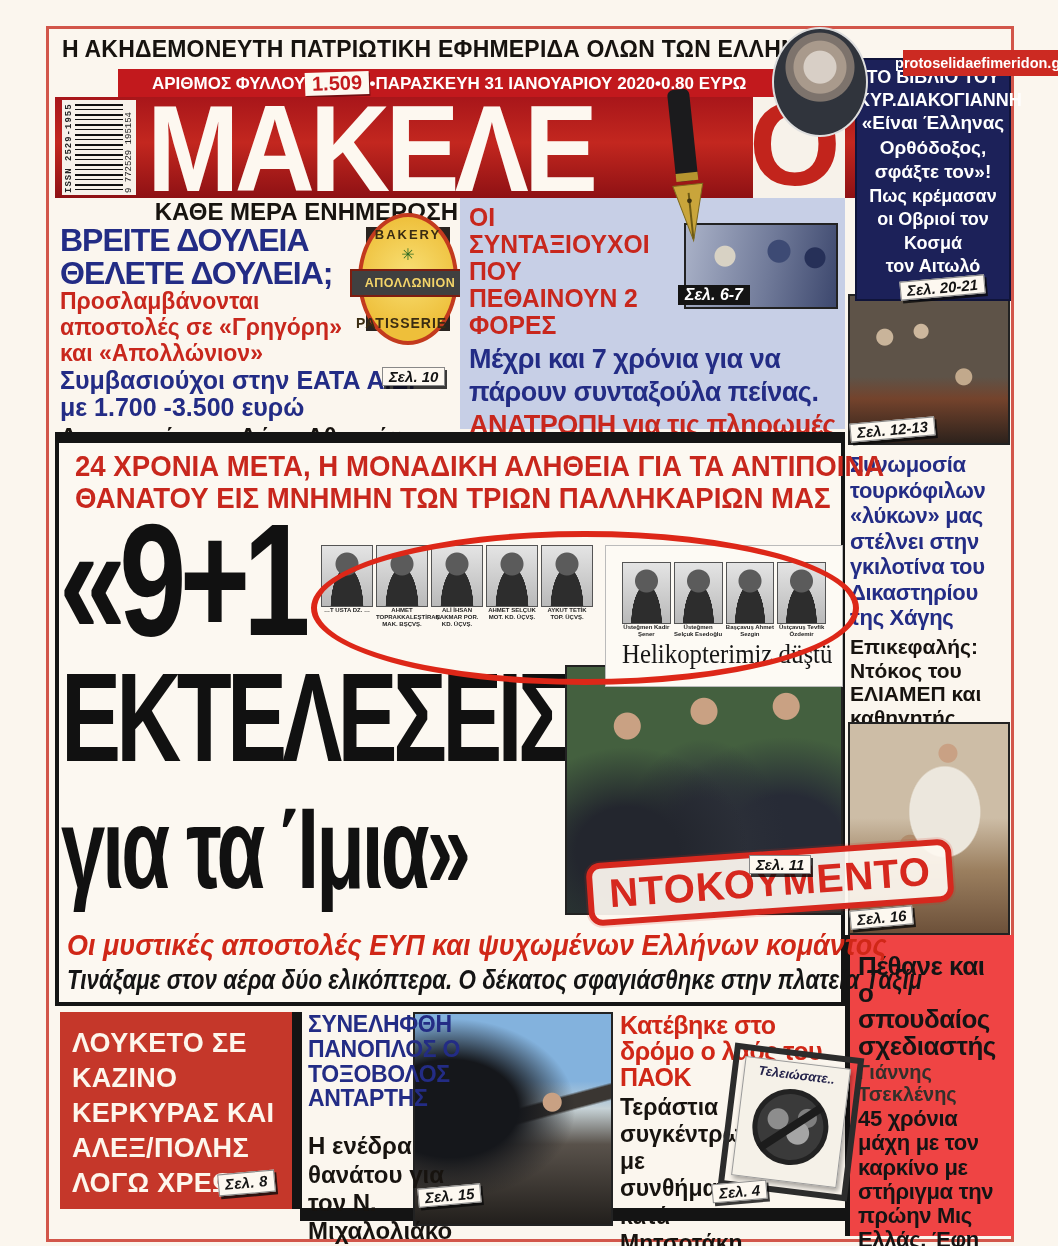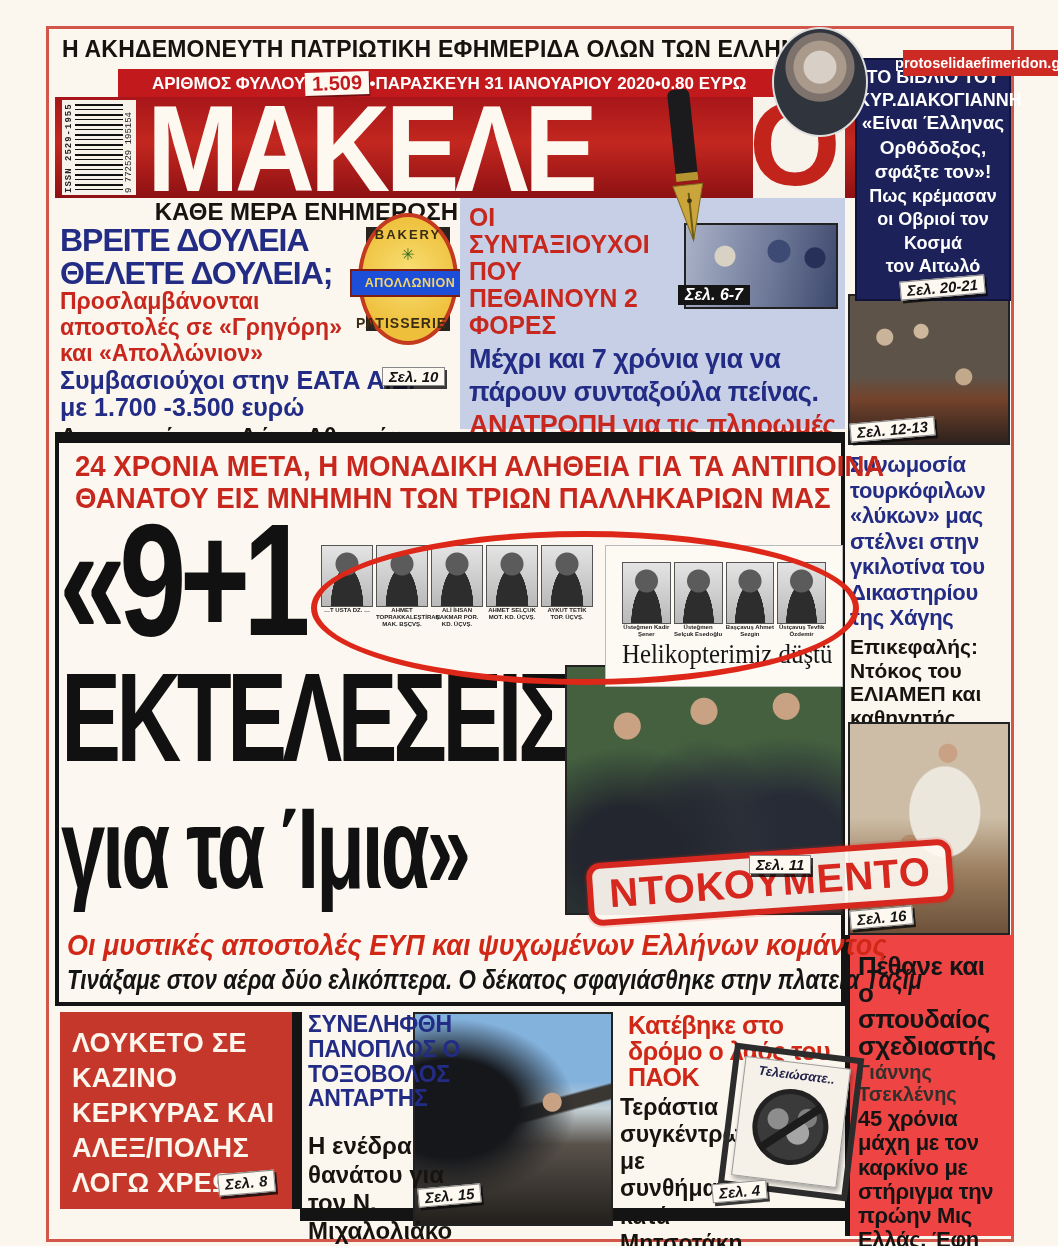--- a/index.html
+++ b/index.html
@@ -49,21 +49,21 @@
   .jobs-red{font-size:23px;font-weight:bold;color:#c8271d;line-height:1.12;}
   .jobs-blue{font-size:25px;font-weight:bold;color:#232c85;line-height:1.1;}
   .jobs-black{font-size:24px;font-weight:bold;color:#17130f;line-height:1.1;margin-top:2px;}
   .logo{position:absolute;left:296px;top:14px;width:104px;height:132px;}
   .logo .sq{position:absolute;left:10px;top:14px;width:84px;height:104px;background:#2a2420;}
   .logo .oval{position:absolute;left:2px;top:0;width:100px;height:132px;border-radius:50%;
               background:radial-gradient(circle at 50% 45%,#f8df74,#eebf3a 70%);border:4px solid #c33a1e;box-sizing:border-box;}
   .logo .arc-top{position:absolute;left:0;top:14px;width:104px;text-align:center;font-size:13px;font-weight:bold;color:#3a2c12;letter-spacing:2px;}
   .logo .arc-bot{position:absolute;left:0;bottom:14px;width:104px;text-align:left;font-size:14px;font-weight:bold;color:#3a2c12;letter-spacing:1px;}
   .logo .plant{position:absolute;left:0;top:32px;width:104px;text-align:center;font-size:16px;color:#2e6b22;}
-  .logo .ribbon{position:absolute;left:-6px;top:56px;width:116px;height:24px;background:#1d4ed8;border:2px solid #7e1d10;
+  .logo .ribbon{position:absolute;left:-6px;top:56px;width:116px;height:24px;background:#404040;border:2px solid #7e1d10;
                 color:#f3d469;font-size:12.5px;font-weight:bold;display:flex;align-items:center;justify-content:center;letter-spacing:.5px;}
 
   
   .pens{position:absolute;left:460px;top:197px;width:385px;height:232px;background:#c7cfe6;z-index:2;
         padding:7px 9px;box-sizing:border-box;}
   .pens-float{float:right;width:158px;height:106px;}
   .pens-photo{position:absolute;right:7px;top:26px;width:150px;height:82px;border:2px solid #222;
               background:radial-gradient(circle at 26% 38%,#d8d2c4 0 10px,transparent 11px),
                          radial-gradient(circle at 62% 32%,#3d4a74 0 11px,transparent 12px),
                          radial-gradient(circle at 86% 40%,#263058 0 10px,transparent 11px),
@@ -138,21 +138,21 @@
   .vbar{position:absolute;left:292px;top:1012px;width:10px;height:197px;background:#141414;z-index:2;}
   .archer-txt{position:absolute;left:308px;top:1012px;width:162px;z-index:4;}
   .archer-blue{font-size:23px;font-weight:bold;color:#232c85;line-height:1.08;letter-spacing:-.3px;}
   .archer-black{font-size:24px;font-weight:bold;color:#17130f;line-height:1.18;margin-top:21px;width:175px;}
   .archer-photo{position:absolute;left:413px;top:1012px;width:200px;height:214px;border:2px solid #222;z-index:3;box-sizing:border-box;
                 background:radial-gradient(circle at 70% 42%,#c9a183 0 9px,transparent 10px),
                            radial-gradient(ellipse at 18% 45%,#15171b 0 30%,transparent 55%),
                            linear-gradient(165deg,transparent 46%,#3a3632 47% 52%,transparent 53%),
                            linear-gradient(180deg,#83b2dd 0 32%,#c6d2d6 45%,#59524b 62%,#221f1c);}
   .paok{position:absolute;left:620px;top:1012px;width:226px;z-index:2;}
-  .paok-red{font-size:25px;font-weight:bold;color:#d02717;line-height:1.04;letter-spacing:-.5px;margin-left:8px;}
+  .paok-red{font-size:25px;font-weight:bold;color:#d02717;line-height:1.04;letter-spacing:-.5px;}
   .paok-black{font-size:23px;font-weight:bold;color:#17130f;line-height:1.18;width:138px;margin-top:4px;}
   .placard{position:absolute;left:738px;top:1062px;width:104px;height:118px;background:#f5f1e8;border:1px solid #999;
            transform:rotate(7deg);z-index:3;box-shadow:2px 3px 5px rgba(0,0,0,.35);
            outline:6px solid #2c2c2c;outline-offset:6px;}
   .placard-txt{font-size:13px;font-weight:bold;font-style:italic;color:#23224a;text-align:center;margin-top:4px;}
   .placard-circle{position:absolute;left:14px;top:26px;width:76px;height:76px;border-radius:50%;border:5px solid #222;box-sizing:border-box;
                   background:radial-gradient(circle at 30% 40%,#8d8d8d 0 10px,transparent 11px),
                              radial-gradient(circle at 62% 58%,#a5a5a5 0 11px,transparent 12px),
                              radial-gradient(circle at 74% 34%,#7f7f7f 0 9px,transparent 10px),#3a3a3a;}
   .placard-circle::after{content:"";position:absolute;left:-4px;top:30px;width:74px;height:8px;background:#1c1c1c;transform:rotate(-40deg);}

